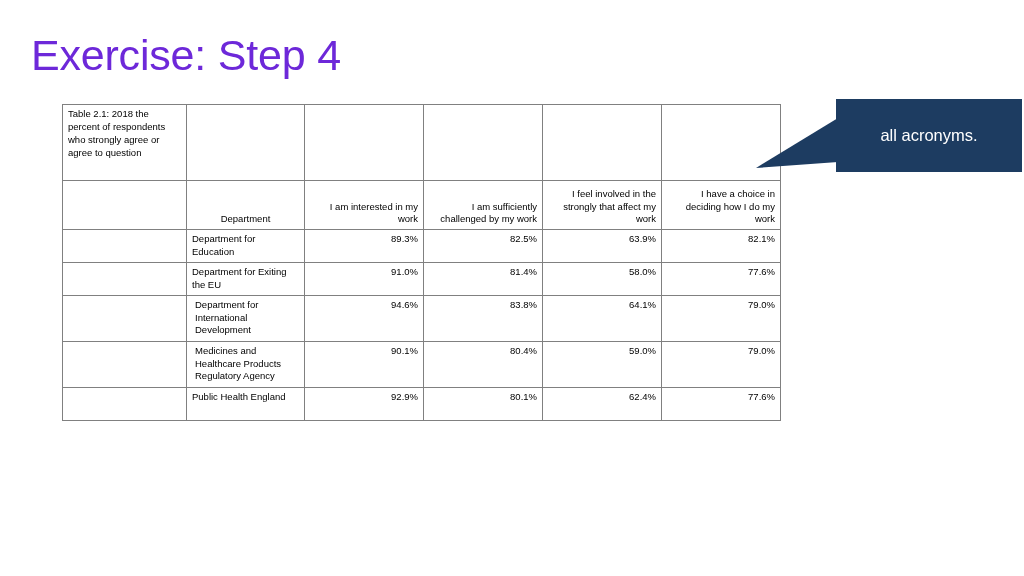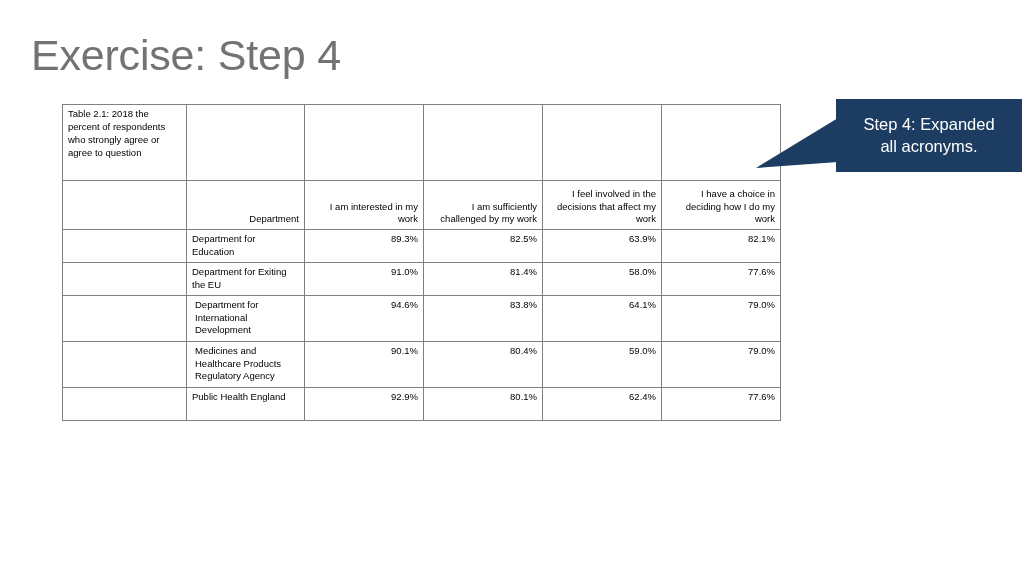--- a/index.html
+++ b/index.html
@@ -19,21 +19,21 @@
 
   
   #slide-title {
     position: absolute;
     left: 31px;
     top: 32px;
     font-size: 43px;
     font-weight: 400;
     line-height: 1.1;
     letter-spacing: -0.2px;
-    color: #737373;
+    color: #6d28d9;
     white-space: nowrap;
   }
 
   
   #data-table-wrap {
     position: absolute;
     left: 62px;
     top: 104px;
     width: 718px;
   }
@@ -75,21 +75,21 @@
   
   tr.head-row td { height: 49px; vertical-align: bottom; }
   td.q-head {
     text-align: right;
     vertical-align: bottom;
     padding-bottom: 4px;
     padding-right: 6px;
     line-height: 1.33;
   }
   td.dept-head {
-    text-align: right;
+    text-align: center;
     vertical-align: bottom;
     padding-bottom: 4px;
     padding-left: 7px;
   }
 
   
   td.dept-name {
     text-align: left;
     vertical-align: top;
     padding-top: 4px;
@@ -158,21 +158,21 @@
         <td></td>
         <td></td>
         <td></td>
       </tr>
 
       <tr class="head-row">
         <td class="blank-cell"></td>
         <td class="dept-head">Department</td>
         <td class="q-head">I am interested in my work</td>
         <td class="q-head">I am sufficiently challenged by my work</td>
-        <td class="q-head">I feel involved in the decisions that affect my work</td>
+        <td class="q-head">I feel involved in the strongly that affect my work</td>
         <td class="q-head">I have a choice in deciding how I do my work</td>
       </tr>
 
       <tr class="r2">
         <td class="blank-cell"></td>
         <td class="dept-name">Department for Education</td>
         <td class="value">89.3%</td>
         <td class="value">82.5%</td>
         <td class="value">63.9%</td>
         <td class="value">82.1%</td>
@@ -219,16 +219,15 @@
     </tbody>
   </table>
 </div>
 
 <svg id="callout-tail" viewBox="0 0 82 52" width="82" height="52" aria-hidden="true">
   <polygon points="82,0 82,44 0,50" fill="#1d3c61"></polygon>
 </svg>
 
 <div id="callout">
   <div>
-    <div>Step 4: Expanded</div>
     <div>all acronyms.</div>
   </div>
 </div>
 
 </body></html>

